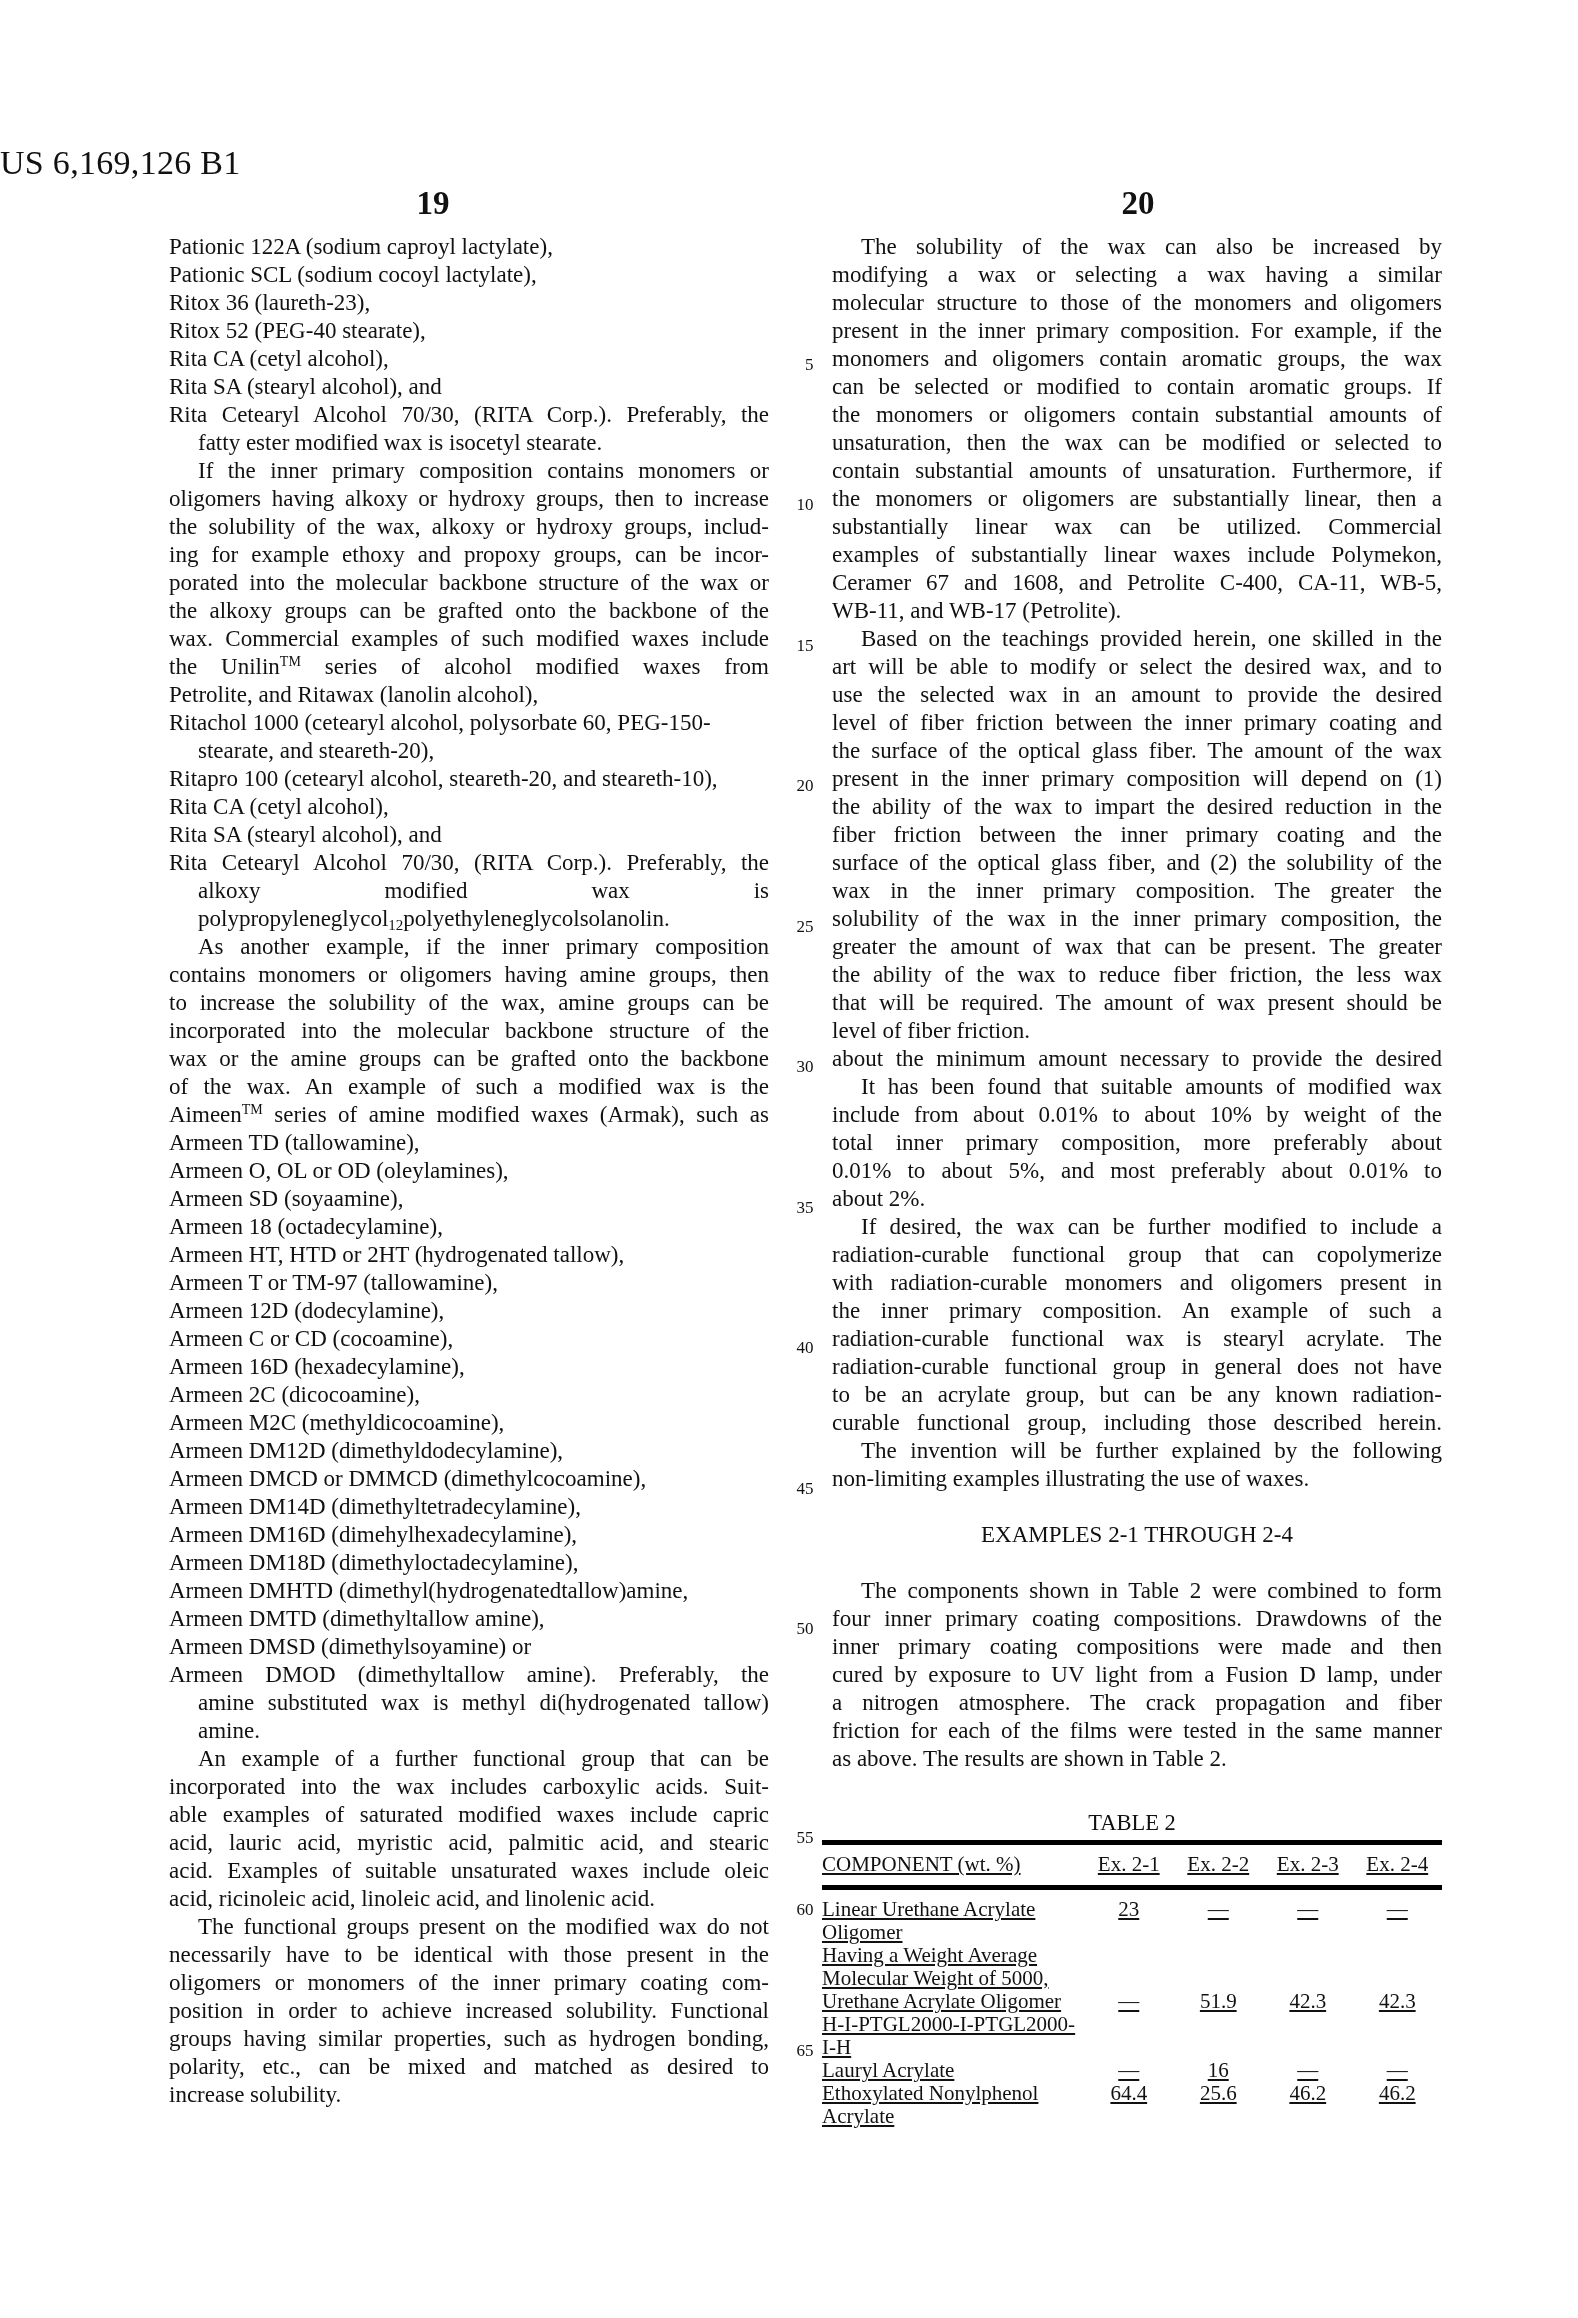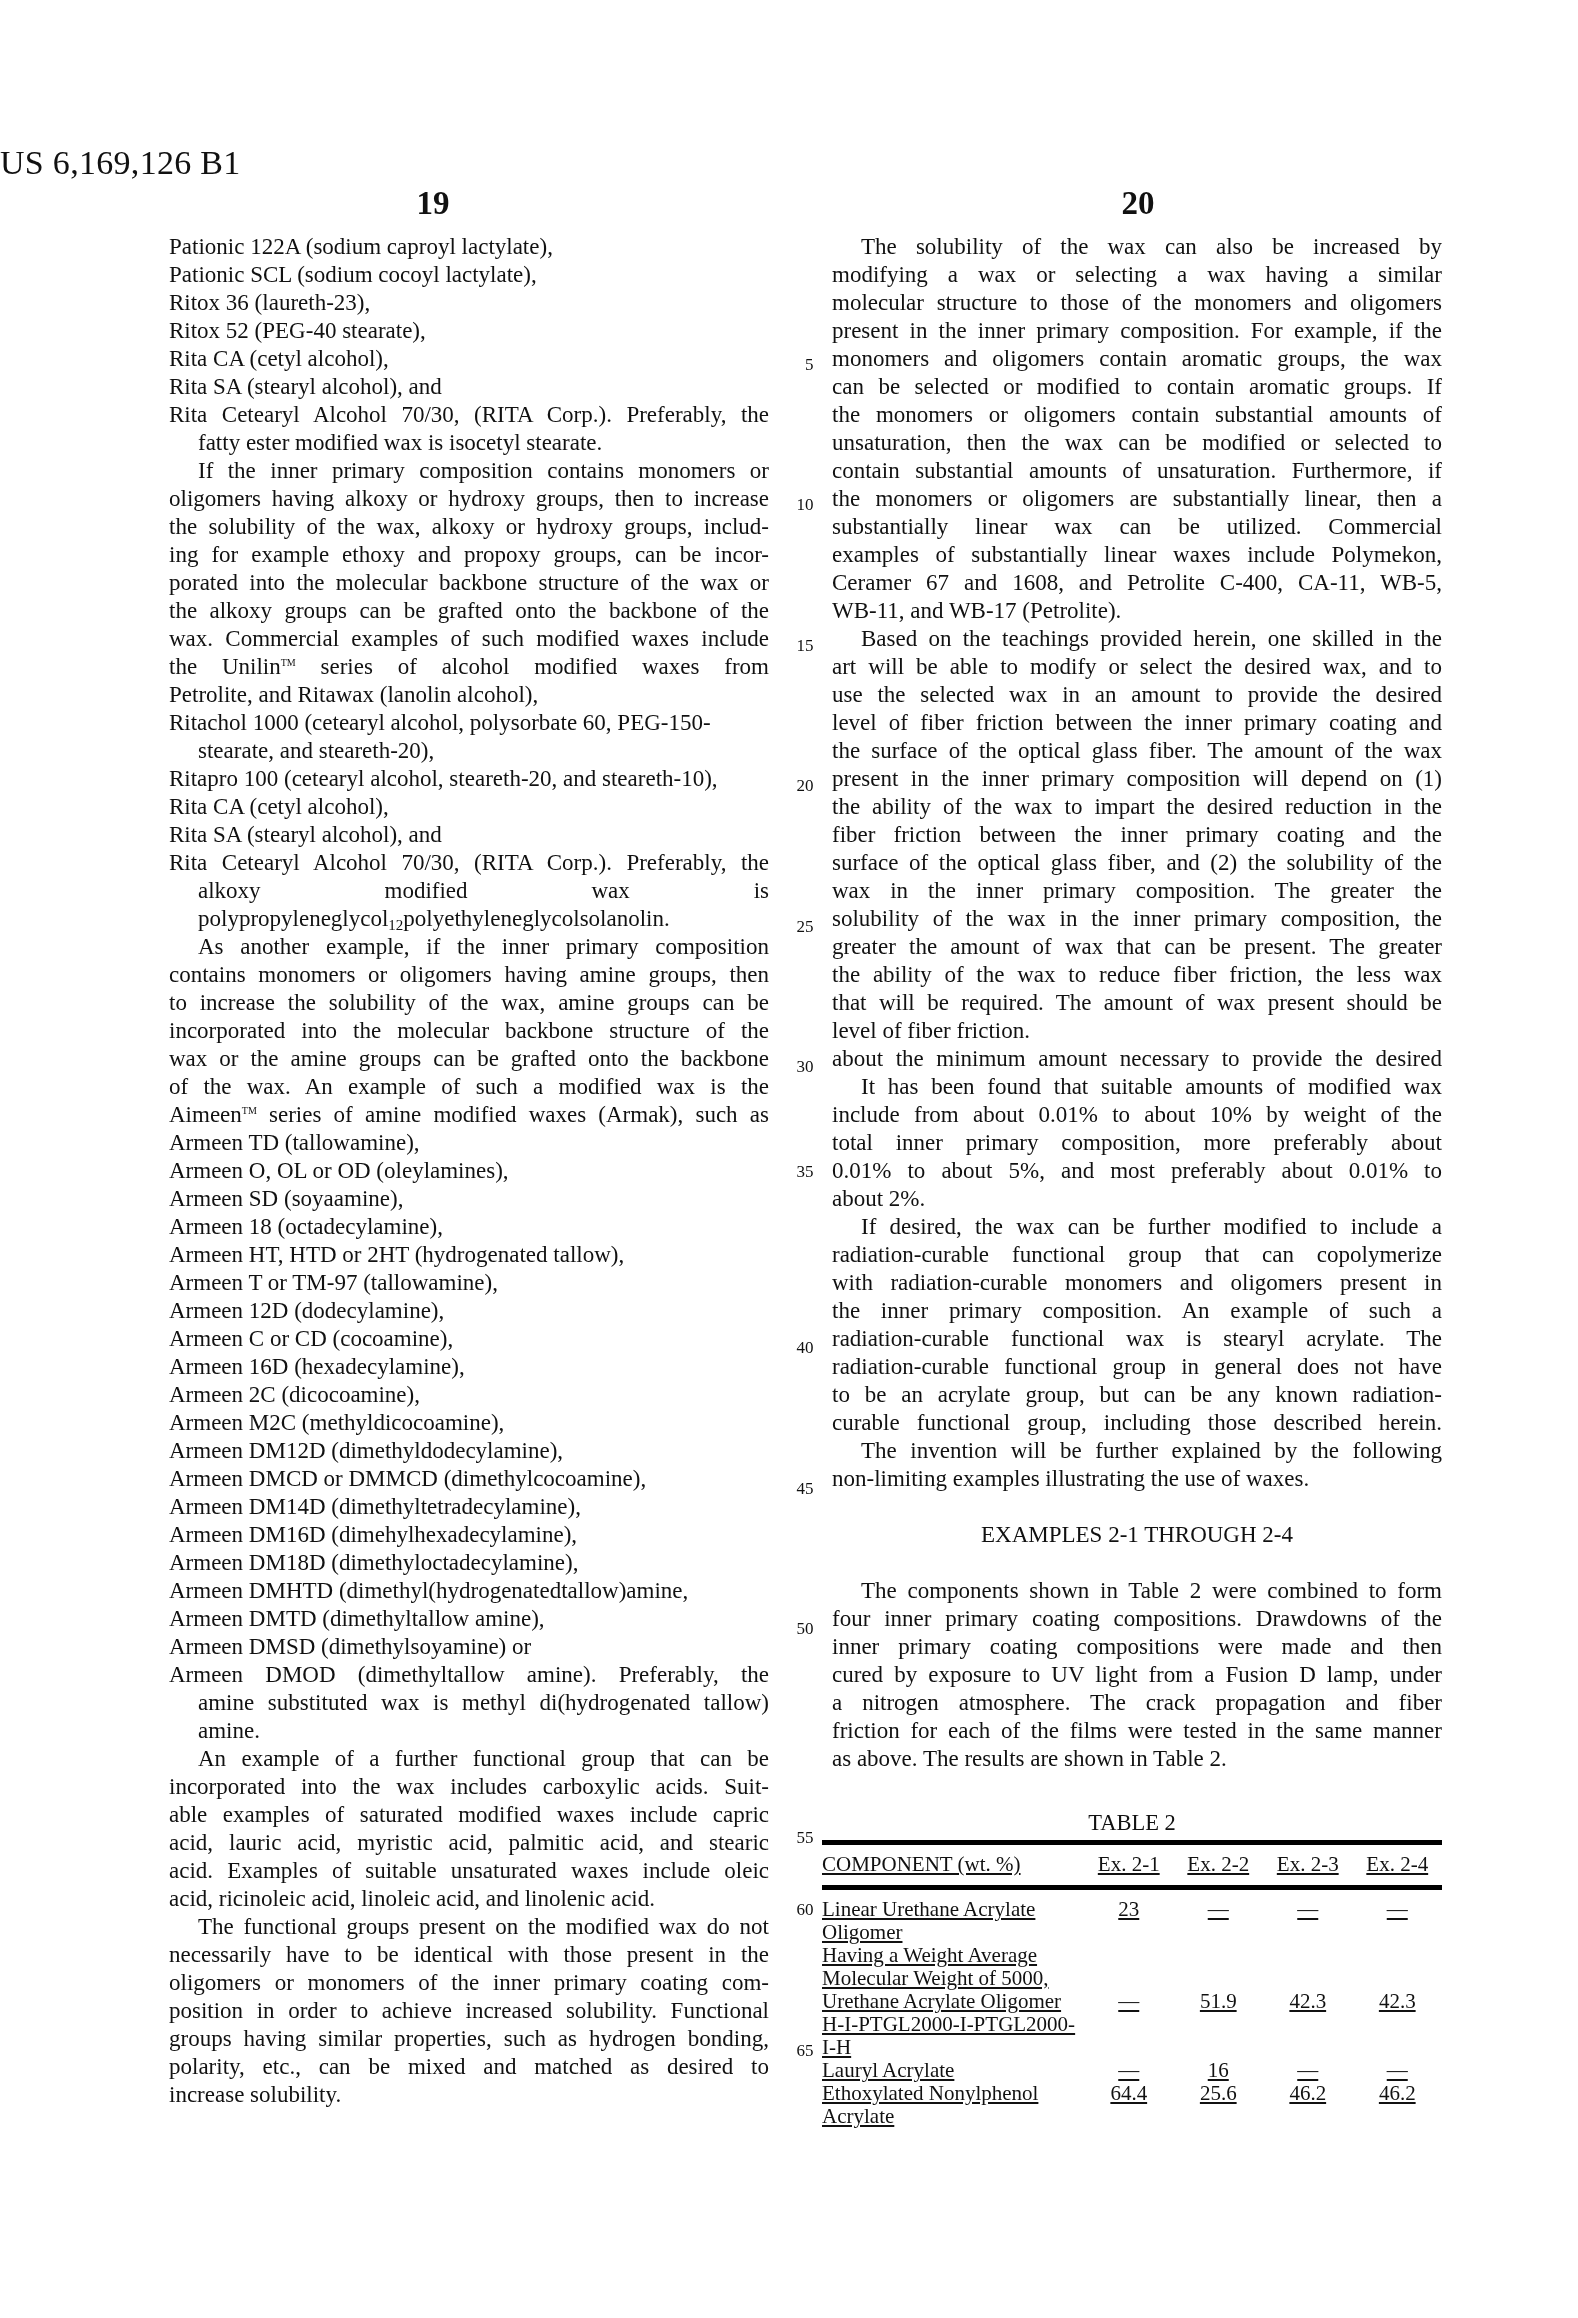--- a/index.html
+++ b/index.html
@@ -11,21 +11,21 @@
   .col { position: absolute; font-size: 23px; line-height: 28px; }
   .col-left { left: 169px; width: 600px; top: 233px; }
   .col-right { left: 832px; width: 610px; top: 233px; }
   .ln { display: block; white-space: nowrap; height: 28px; text-align: justify; text-align-last: justify; }
   .ln.last { text-align-last: left; }
   .ln.indent { padding-left: 29px; }
   .ln.hang { padding-left: 29px; }
   .ln.center { text-align: center; text-align-last: center; }
   .ln.blank { height: 28px; }
   sub { font-size: 15px; line-height: 0; vertical-align: -4.1px; }
-  sup { font-size: 10px; line-height: 0; vertical-align: 8.2px; }
+  sup { font-size: 14px; line-height: 0; vertical-align: 8.2px; }
   .gutter-num { position: absolute; font-size: 17px; left: 789px; width: 24.5px; text-align: right; }
   .table-block { position: absolute; left: 822px; width: 620px; top: 1810px; font-size: 17.7px; }
   .table-title { text-align: center; font-size: 22.5px; margin-bottom: 4px; }
   .rule { height: 4.8px; background: #000; }
   table.t2 { width: 100%; border-collapse: collapse; font-size: 21px; text-decoration: underline; }
   table.t2 th, table.t2 td { font-weight: normal; padding: 0; vertical-align: top; line-height: 23px; }
   table.t2 th { text-align: left; padding: 8.2px 0 9.5px 0; }
   table.t2 th.num { text-align: center; }
   table.t2 td.num { text-align: center; }
   table.t2 tbody tr:first-child td { padding-top: 8px; }
@@ -165,21 +165,21 @@
     <span class="ln last">as above. The results are shown in Table 2.</span>
   </div>
 
 <div id="gutter">
     <div class="gutter-num" style="top: 355px;">5</div>
     <div class="gutter-num" style="top: 495px;">10</div>
     <div class="gutter-num" style="top: 636px;">15</div>
     <div class="gutter-num" style="top: 776px;">20</div>
     <div class="gutter-num" style="top: 917px;">25</div>
     <div class="gutter-num" style="top: 1057px;">30</div>
-    <div class="gutter-num" style="top: 1162px;">35</div>
+    <div class="gutter-num" style="top: 1198px;">35</div>
     <div class="gutter-num" style="top: 1338px;">40</div>
     <div class="gutter-num" style="top: 1479px;">45</div>
     <div class="gutter-num" style="top: 1619px;">50</div>
     <div class="gutter-num" style="top: 1828px;">55</div>
     <div class="gutter-num" style="top: 1900px;">60</div>
     <div class="gutter-num" style="top: 2041px;">65</div>
   </div>
 
 <div class="table-block">
   <div class="table-title">TABLE 2</div>

